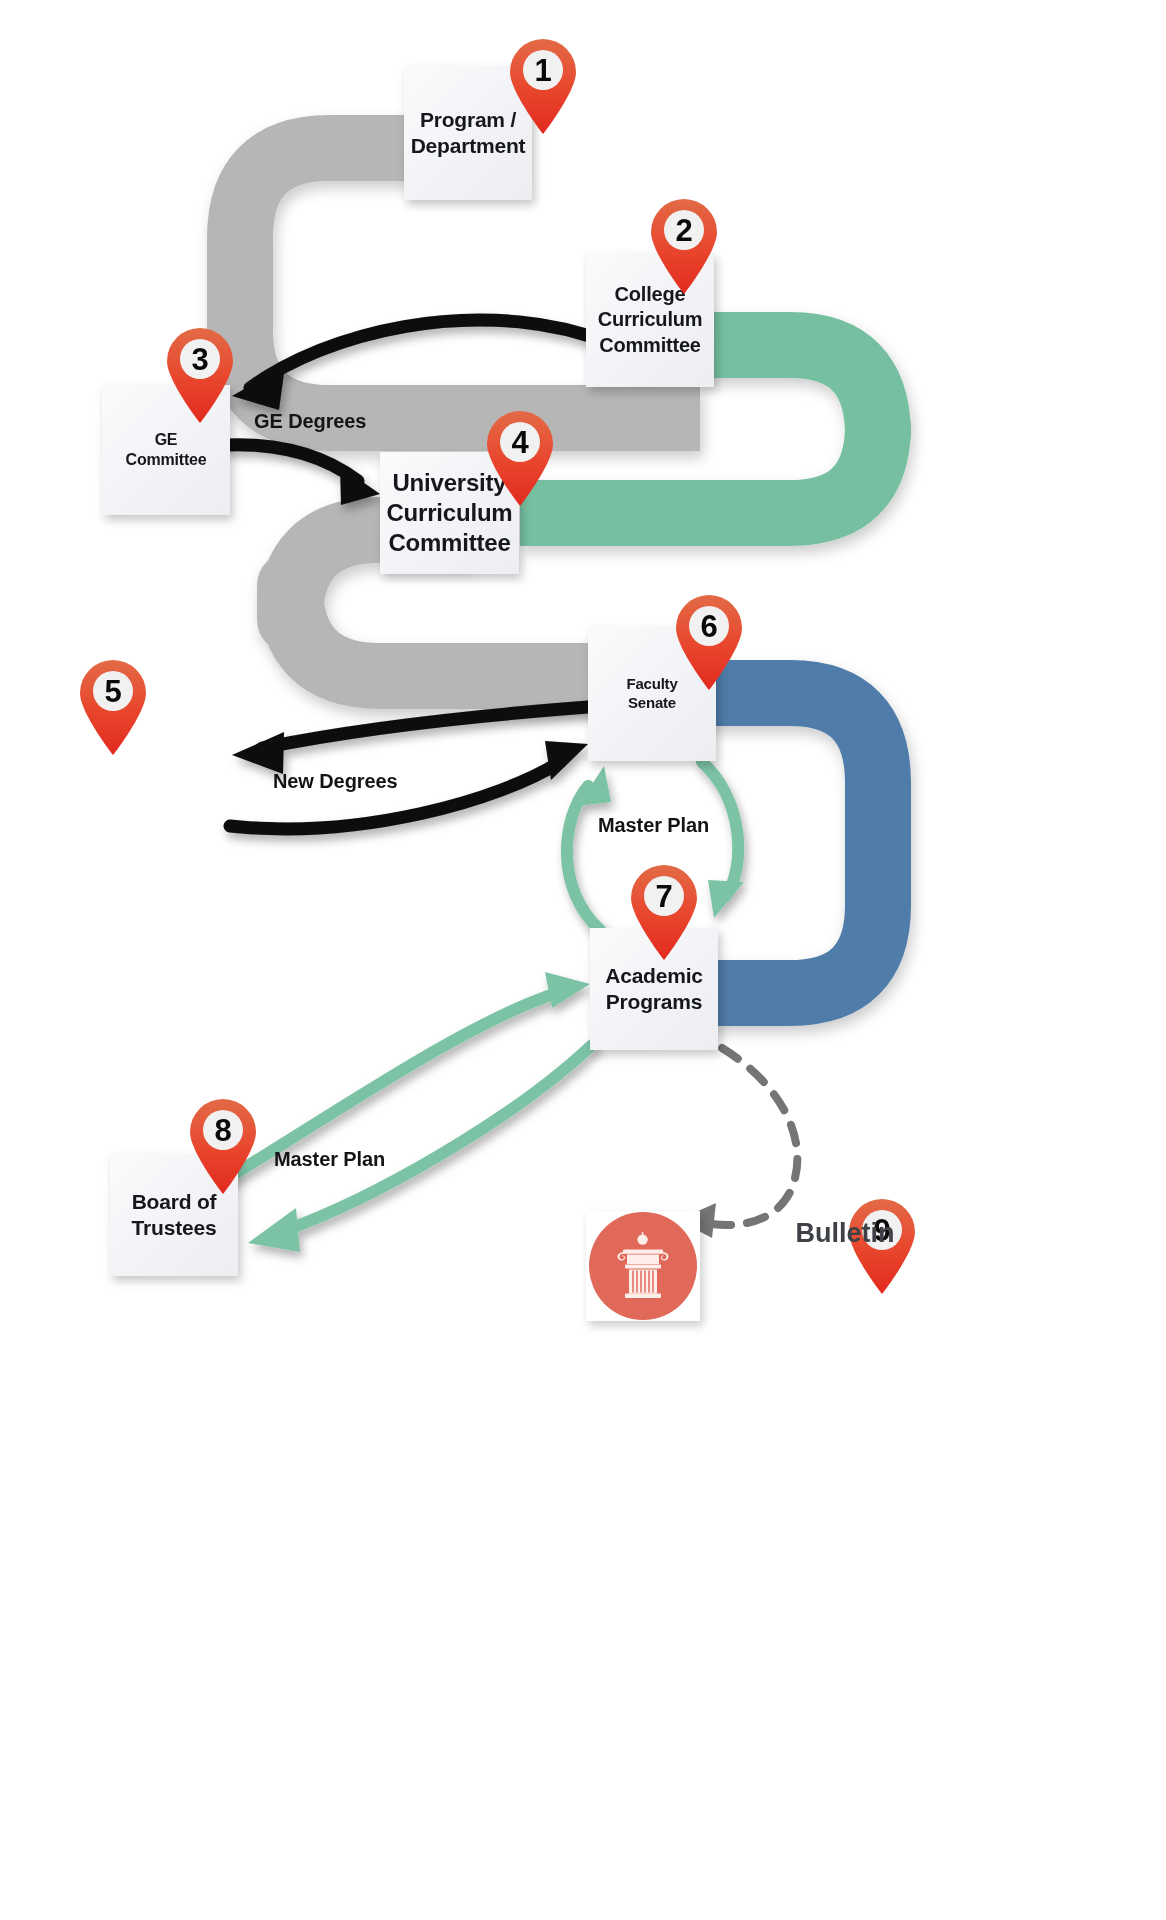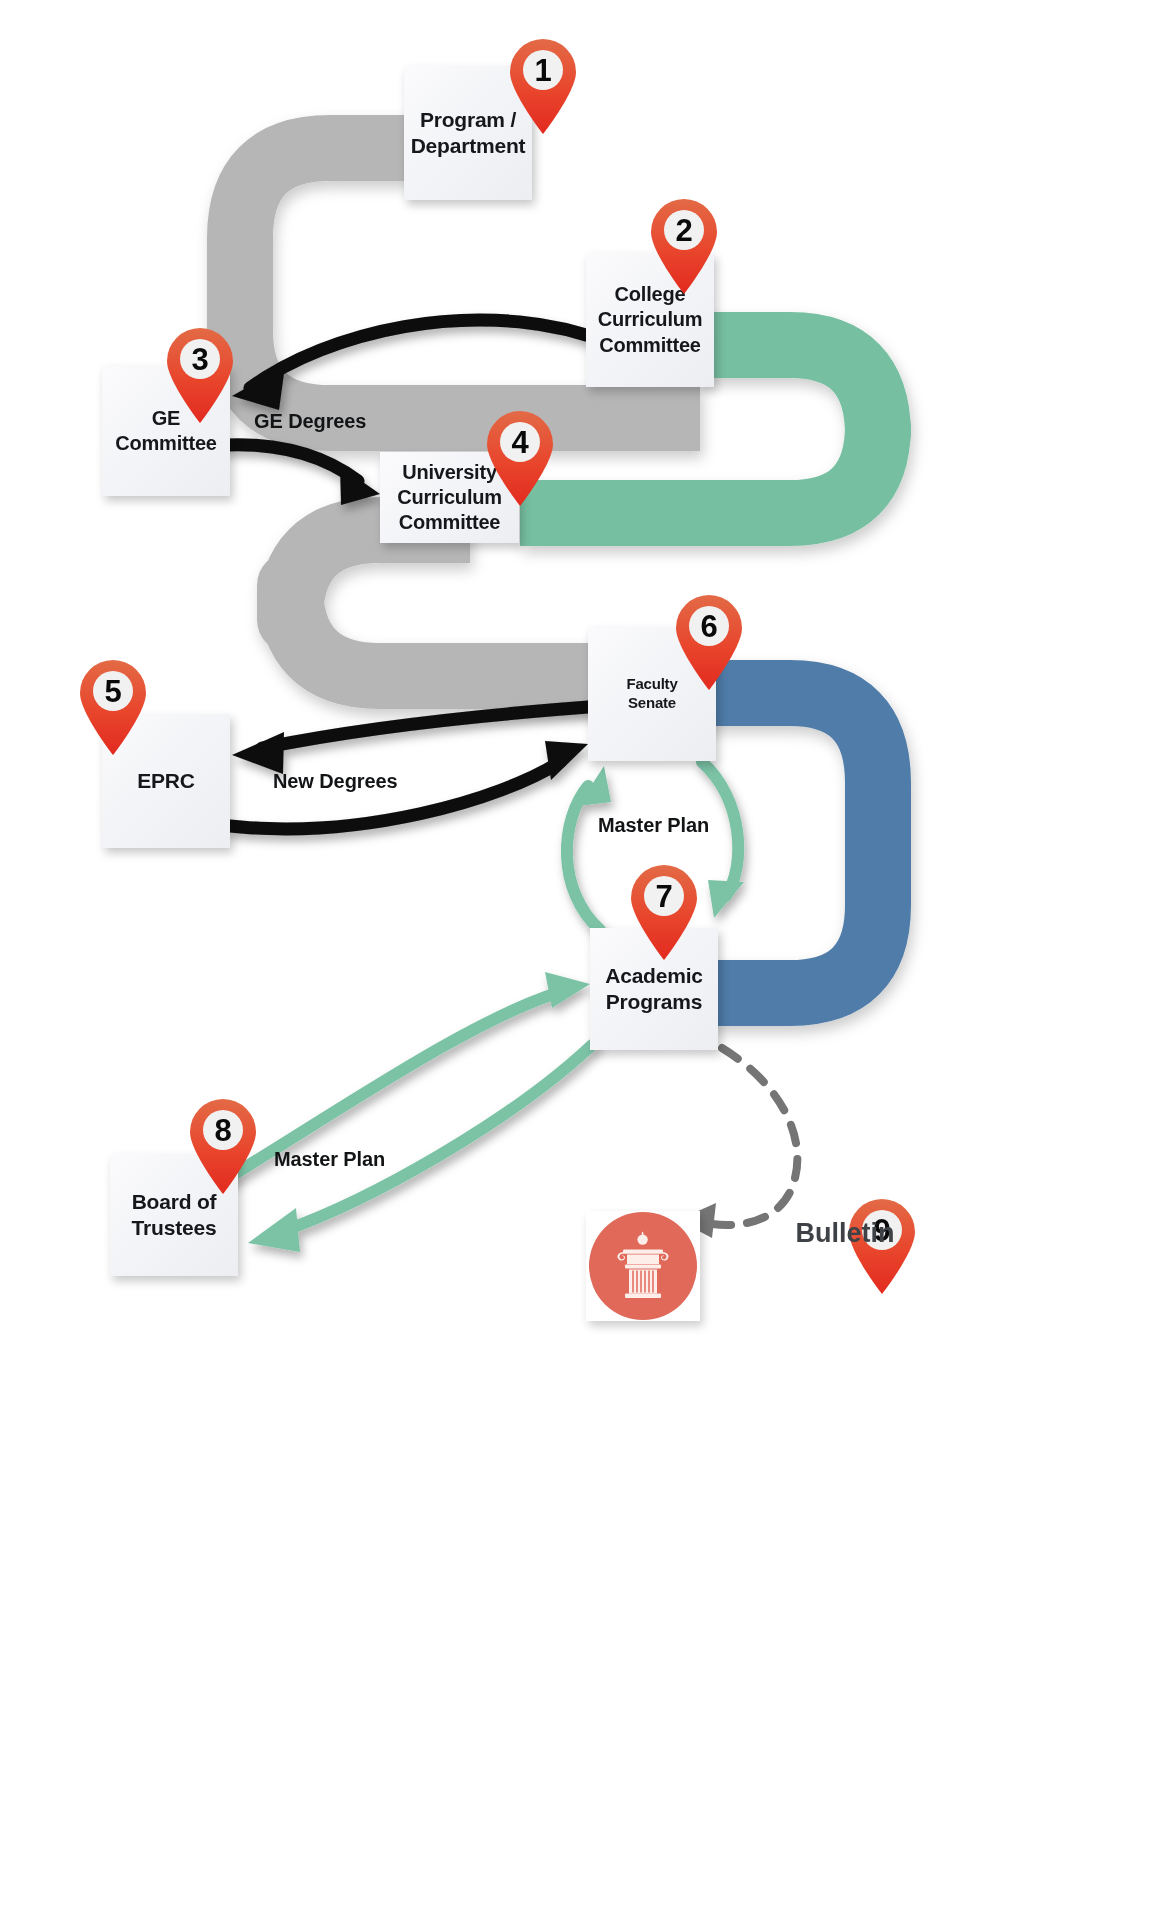--- a/index.html
+++ b/index.html
@@ -162,31 +162,28 @@
   </svg>
 
   <div class="node" style="left:404px;top:66px;width:128px;height:134px;font-size:21px;">
     <span class="lbl">Program /<br>Department</span>
   </div>
 
   <div class="node" style="left:586px;top:253px;width:128px;height:134px;font-size:20px;">
     <span class="lbl">College<br>Curriculum<br>Committee</span>
   </div>
 
-  <div class="node" style="left:102px;top:366px;width:128px;height:130px;font-size:20px;">
+  <div class="node" style="left:102px;top:385px;width:128px;height:130px;font-size:16px;">
     <span class="lbl">GE<br>Committee</span>
   </div>
 
-  <div class="node" style="left:380px;top:452px;width:139px;height:91px;font-size:20px;">
+  <div class="node" style="left:380px;top:452px;width:139px;height:122px;font-size:24px;">
     <span class="lbl">University<br>Curriculum<br>Committee</span>
   </div>
 
-  <div class="node" style="left:102px;top:714px;width:128px;height:134px;font-size:21px;">
-    <span class="lbl">EPRC</span>
-  </div>
 
   <div class="node" style="left:588px;top:627px;width:128px;height:134px;font-size:15px;">
     <span class="lbl">Faculty<br>Senate</span>
   </div>
 
   <div class="node" style="left:110px;top:1154px;width:128px;height:122px;font-size:21px;">
     <span class="lbl">Board of<br>Trustees</span>
   </div>
 
   <div class="node" style="left:590px;top:928px;width:128px;height:122px;font-size:21px;">

